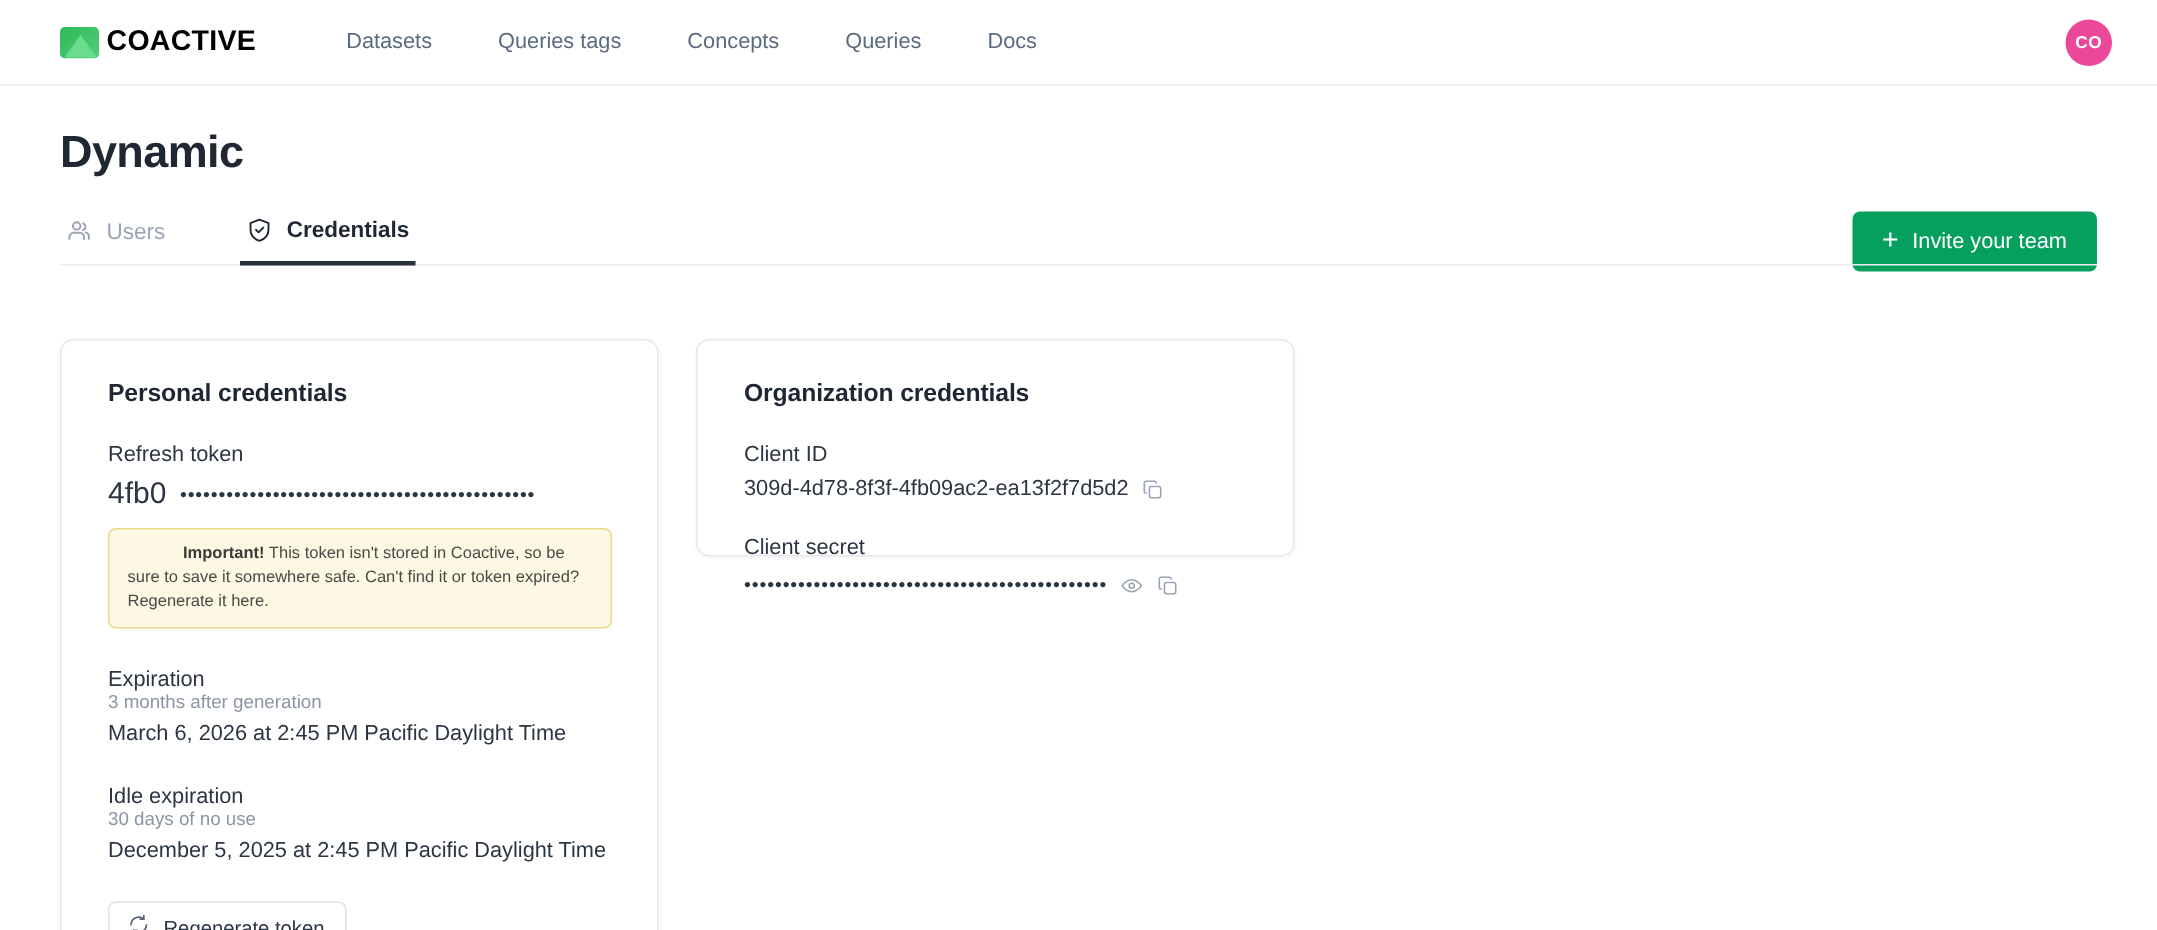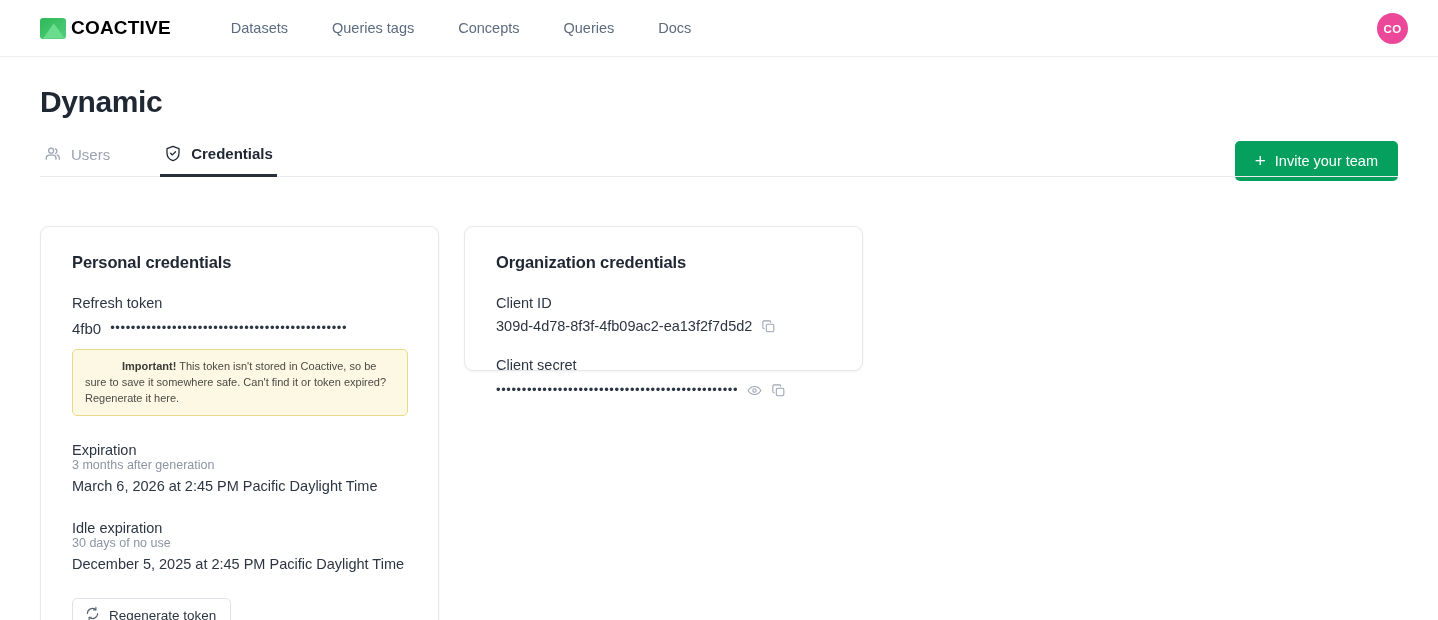--- a/index.html
+++ b/index.html
@@ -155,21 +155,21 @@
     align-items: center;
     gap: 9px;
   }
   .dots {
     letter-spacing: 0.6px;
     font-size: 13px;
     line-height: 20px;
     word-break: break-all;
     color: #2c3643;
   }
-  .mono-prefix { font-size: 15px; }
+  .mono-prefix { font-size: 20px; }
 
   
   .note {
     margin-top: 11px;
     background: #fdf8e3;
     border: 1px solid #ead98a;
     border-radius: 5px;
     padding: 8px 11px 9px 12px;
     font-size: 11px;
     line-height: 16px;

